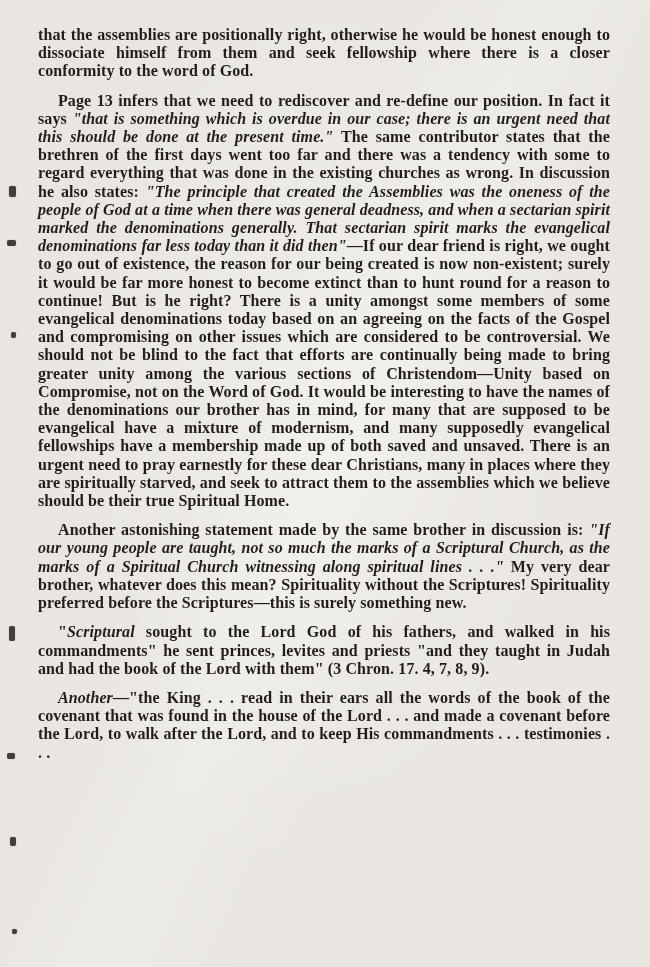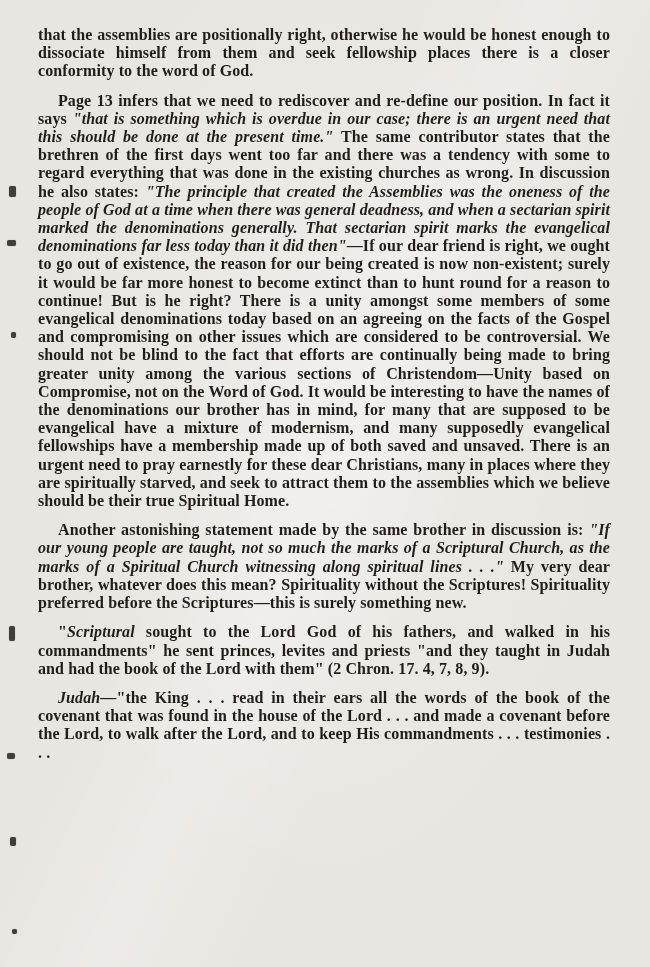--- a/index.html
+++ b/index.html
@@ -65,24 +65,24 @@
   <div class="speck s1"></div>
   <div class="speck s2"></div>
   <div class="speck s3"></div>
   <div class="speck s4"></div>
   <div class="speck s5"></div>
   <div class="speck s6"></div>
   <div class="speck s7"></div>
 
   <div class="content">
 
-    <p class="para"><span>that the assemblies are positionally right, otherwise he would be honest enough to dissociate himself from them and seek fellowship places there is a closer conformity to the word of God.</span></p>
+    <p class="para"><span>that the assemblies are positionally right, otherwise he would be honest enough to dissociate himself from them and seek fellowship where there is a closer conformity to the word of God.</span></p>
 
     <p class="para indent"><span>Page 13 infers that we need to rediscover and re-define our position. In fact it says </span><span class="it">"that is something which is overdue in our case; there is an urgent need that this should be done at the present time."</span><span> The same contributor states that the brethren of the first days went too far and there was a tendency with some to regard everything that was done in the existing churches as wrong. In discussion he also states: </span><span class="it">"The principle that created the Assemblies was the oneness of the people of God at a time when there was general deadness, and when a sectarian spirit marked the denominations generally. That sectarian spirit marks the evangelical denominations far less today than it did then"</span><span>—If our dear friend is right, we ought to go out of existence, the reason for our being created is now non-existent; surely it would be far more honest to become extinct than to hunt round for a reason to continue! But is he right? There is a unity amongst some members of some evangelical denominations today based on an agreeing on the facts of the Gospel and compromising on other issues which are considered to be controversial. We should not be blind to the fact that efforts are continually being made to bring greater unity among the various sections of Christendom—Unity based on Compromise, not on the Word of God. It would be interesting to have the names of the denominations our brother has in mind, for many that are supposed to be evangelical have a mixture of modernism, and many supposedly evangelical fellowships have a membership made up of both saved and unsaved. There is an urgent need to pray earnestly for these dear Christians, many in places where they are spiritually starved, and seek to attract them to the assemblies which we believe should be their true Spiritual Home.</span></p>
 
     <p class="para indent"><span>Another astonishing statement made by the same brother in discussion is: </span><span class="it">"If our young people are taught, not so much the marks of a Scriptural Church, as the marks of a Spiritual Church witnessing along spiritual lines . . ."</span><span> My very dear brother, whatever does this mean? Spirituality without the Scriptures! Spirituality preferred before the Scriptures—this is surely something new.</span></p>
 
-    <p class="para indent"><span>"</span><span class="it">Scriptural</span><span> sought to the Lord God of his fathers, and walked in his commandments" he sent princes, levites and priests "and they taught in Judah and had the book of the Lord with them" (2 Chron. 17. 4, 7, 8, 9).</span></p>
+    <p class="para indent"><span>"</span><span class="it">Scriptural</span><span> sought to the Lord God of his fathers, and walked in his commandments" he sent princes, levites and priests "and they taught in Judah and had the book of the Lord with them" (3 Chron. 17. 4, 7, 8, 9).</span></p>
 
-    <p class="para indent"><span class="it">Judah</span><span>—"the King . . . read in their ears all the words of the book of the covenant that was found in the house of the Lord . . . and made a covenant before the Lord, to walk after the Lord, and to keep His commandments . . . testimonies . . .</span></p>
+    <p class="para indent"><span class="it">Another</span><span>—"the King . . . read in their ears all the words of the book of the covenant that was found in the house of the Lord . . . and made a covenant before the Lord, to walk after the Lord, and to keep His commandments . . . testimonies . . .</span></p>
 
   </div>
 </div>
 
 </body></html>

